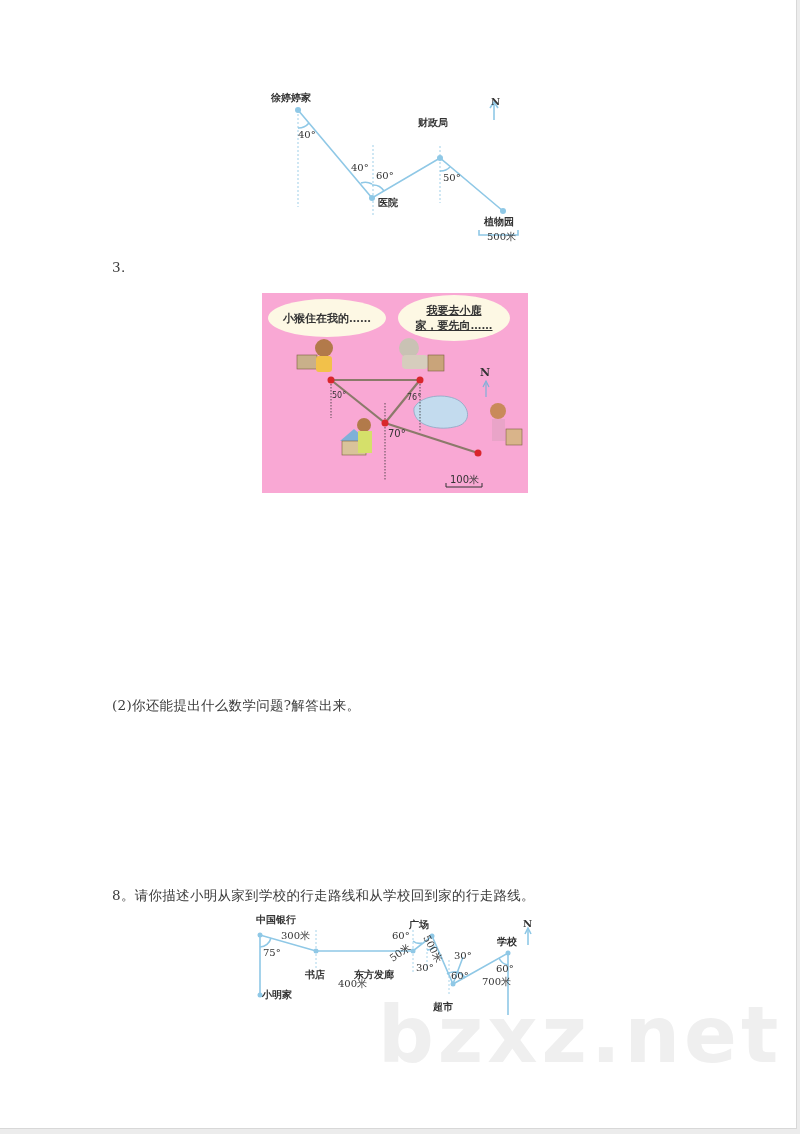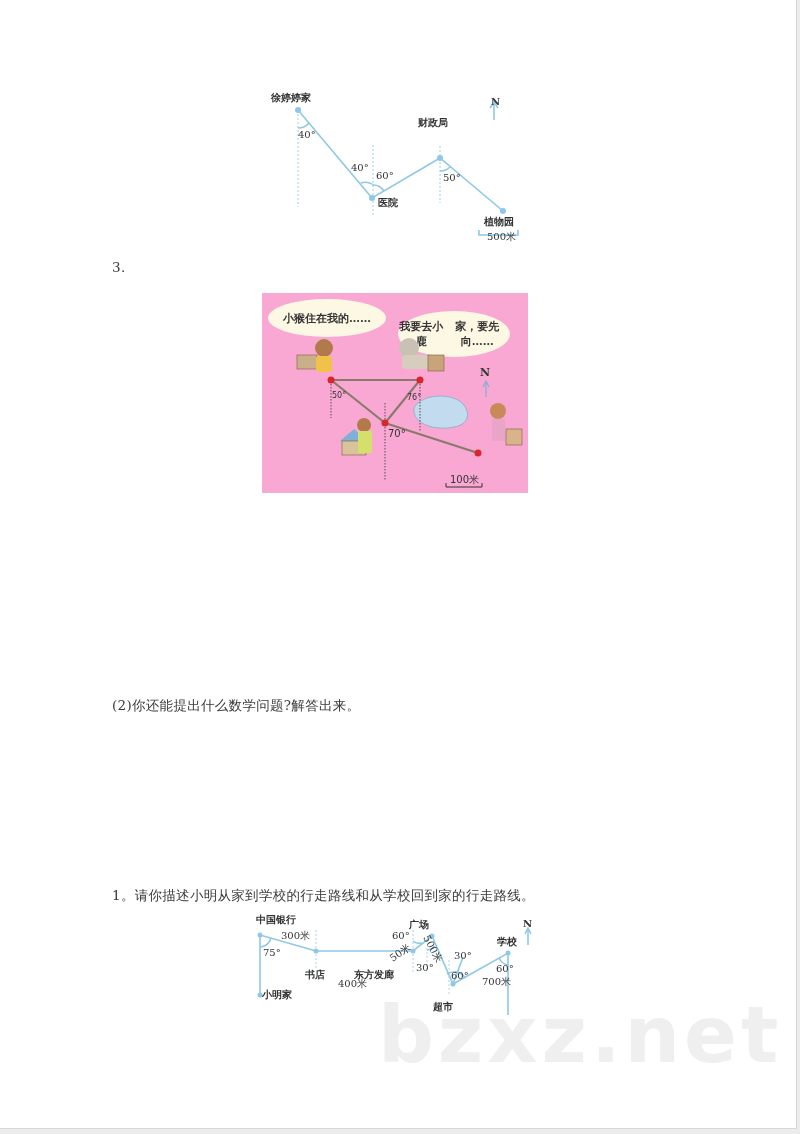--- a/index.html
+++ b/index.html
@@ -70,21 +70,21 @@
     <span class="abs lbl" style="left:491px;top:96px;font-family:'DejaVu Serif',serif;">N</span>
     <span class="abs ang" style="left:487px;top:230px;">500米</span>
   </div>
 
   <span class="abs qtext" style="left:112px;top:259px;">3.</span>
 
   <div class="scene">
     <div class="bubble" style="left:6px;top:6px;width:118px;height:38px;">
       <span>小猴住在我的……</span>
     </div>
-    <div class="bubble" style="left:136px;top:18px;width:112px;height:46px;flex-direction:row;">
+    <div class="bubble" style="left:136px;top:2px;width:112px;height:46px;flex-direction:column;text-decoration:underline;">
       <span>我要去小鹿</span>
       <span>家，要先向……</span>
     </div>
     <svg class="abs" style="left:0;top:0;" width="266" height="200">
 
       <path d="M152,115 C160,100 190,100 200,110 C210,120 206,132 192,134 C175,138 150,132 152,115 Z" fill="#c3dbee" stroke="#8aa8c4" stroke-width="0.8"></path>
 
       <g stroke="#333" stroke-width="0.8" stroke-dasharray="1.5,1.5">
         <line x1="69" y1="88" x2="69" y2="125"></line>
         <line x1="158" y1="88" x2="158" y2="138"></line>
@@ -135,21 +135,21 @@
     </svg>
     <span class="abs" style="left:70px;top:98px;font-size:8px;color:#333;font-family:'DejaVu Sans',sans-serif;">50°</span>
     <span class="abs" style="left:145px;top:100px;font-size:8px;color:#333;font-family:'DejaVu Sans',sans-serif;">76°</span>
     <span class="abs" style="left:126px;top:135px;font-size:10px;color:#333;font-family:'DejaVu Sans',sans-serif;">70°</span>
     <span class="abs" style="left:218px;top:73px;font-size:11px;font-weight:bold;color:#333;">N</span>
     <span class="abs" style="left:188px;top:180px;font-size:10px;color:#333;font-family:'DejaVu Sans',sans-serif;">100米</span>
   </div>
 
   <span class="abs qtext" style="left:112px;top:697px;">(2)你还能提出什么数学问题?解答出来。</span>
 
-  <span class="abs qtext" style="left:112px;top:887px;">1。请你描述小明从家到学校的行走路线和从学校回到家的行走路线。</span>
+  <span class="abs qtext" style="left:112px;top:887px;">8。请你描述小明从家到学校的行走路线和从学校回到家的行走路线。</span>
 
   <div>
     <svg class="abs" style="left:245px;top:910px;" width="300" height="110">
       <g stroke="#a8d4ea" stroke-width="1" stroke-dasharray="2,2" fill="none">
         <line x1="71" y1="20" x2="71" y2="60"></line>
         <line x1="168" y1="20" x2="168" y2="62"></line>
         <line x1="182" y1="38" x2="182" y2="60"></line>
         <line x1="204" y1="50" x2="204" y2="85"></line>
       </g>
       <g stroke="#8fc8e6" stroke-width="1.6" fill="none">

